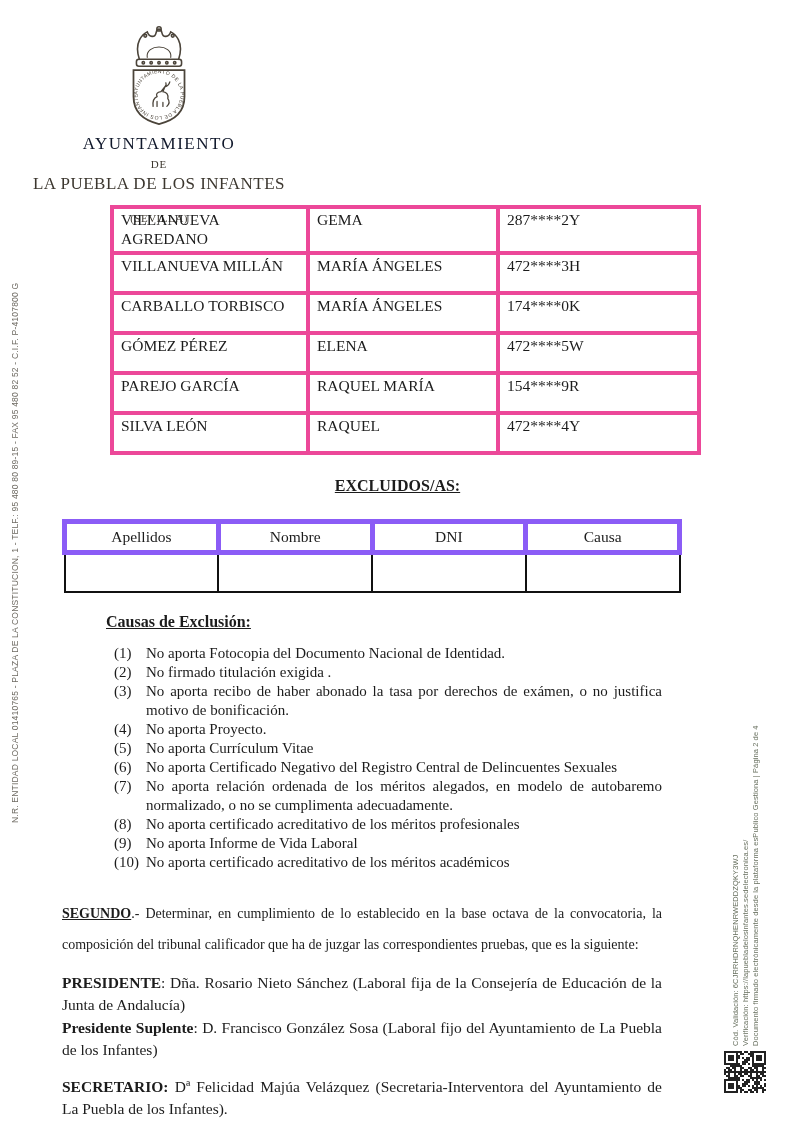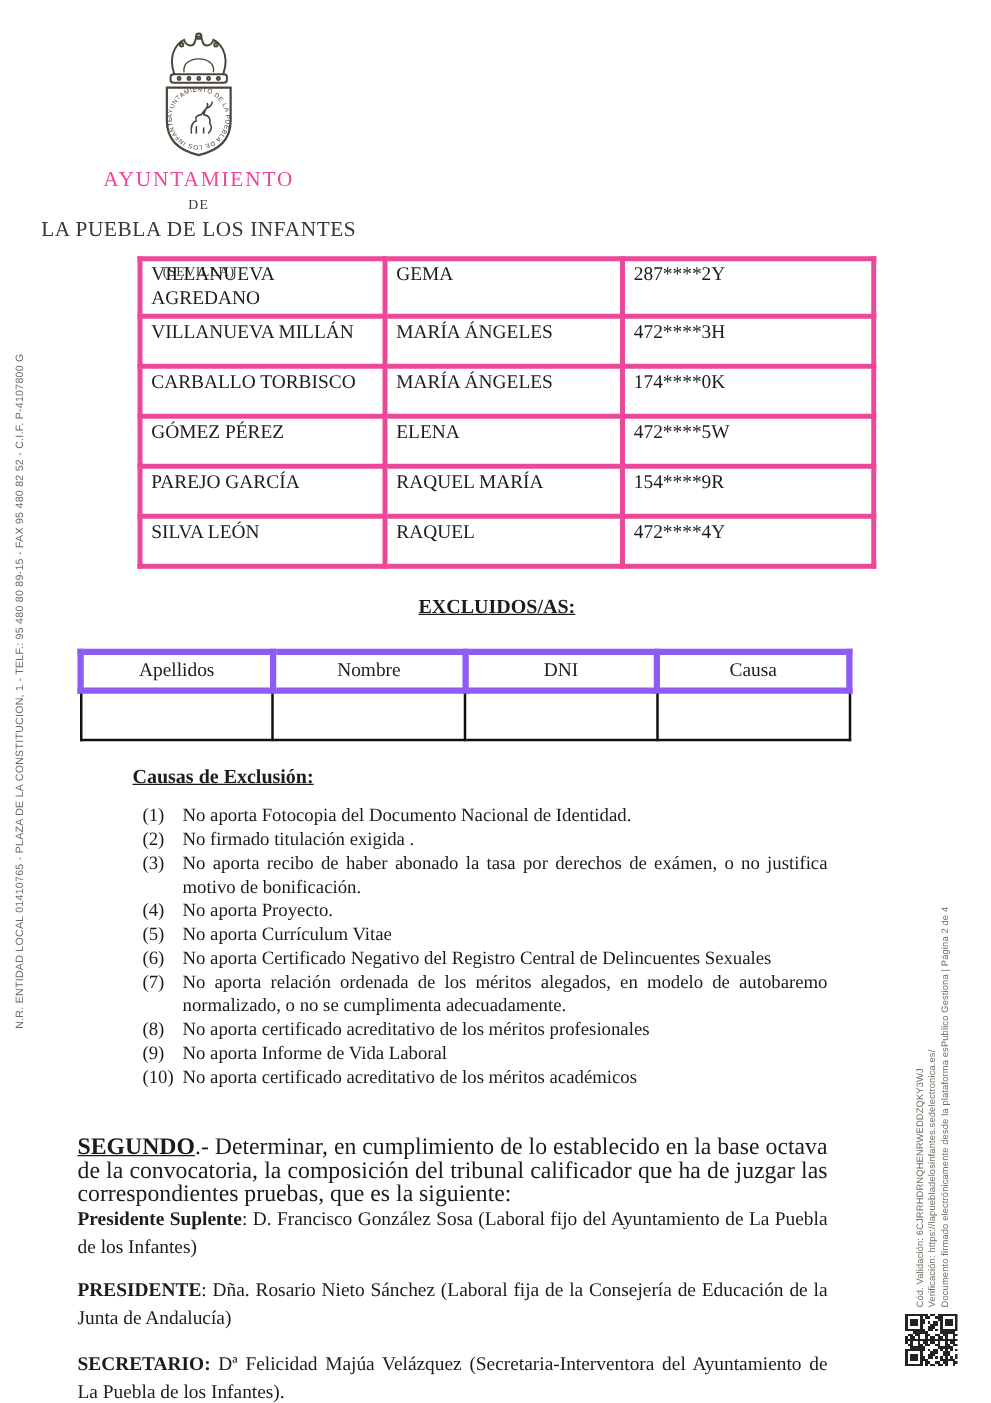--- a/index.html
+++ b/index.html
@@ -3,21 +3,21 @@
 <meta charset="utf-8">
 <style>
   html,body{margin:0;padding:0;background:#ffffff;}
   .page{
     position:relative;width:793px;height:1122px;background:#ffffff;overflow:hidden;
     font-family:"Liberation Serif","DejaVu Serif",serif;color:#1c1c1c;
   }
   
   .header{position:absolute;left:28px;top:24px;width:262px;text-align:center;}
   .crest{display:block;margin:0 auto 6px auto;}
-  .org1{font-size:17px;letter-spacing:1.5px;color:#ec4899;}
+  .org1{font-size:17px;letter-spacing:1.5px;color:#0f172a;}
   .org2{font-size:11px;letter-spacing:1px;margin-top:4px;color:#3c372f;}
   .org3{font-size:17px;letter-spacing:0.5px;margin-top:4px;color:#3c372f;}
   .org4{font-size:11px;letter-spacing:0.5px;margin-top:18px;color:#3c372f;}
   
   .content{position:absolute;left:62px;top:205px;width:622px;font-size:15px;}
   table{border-collapse:collapse;}
   .admitted{margin-left:48px;width:575px;table-layout:fixed;}
   .admitted td{
     border:4px solid #ec4899;padding:2px 7px;vertical-align:top;
     font-size:15.5px;height:32px;line-height:1.22;
@@ -35,21 +35,21 @@
   .excluded .e1{width:188px;}
   .excluded .e2{width:152px;}
   .excluded .e3{width:152px;}
   .excluded .e4{width:112px;}
   .causes-title{margin-top:20px;margin-left:44px;font-weight:bold;font-size:16px;}
   .causes-title span{text-decoration:underline;}
   .causes{margin-top:13px;margin-left:52px;width:548px;}
   .cause{display:flex;line-height:19px;font-size:15px;}
   .cause .num{flex:0 0 32px;}
   .cause .txt{flex:1;text-align:justify;}
-  .para{margin-top:36px;width:600px;text-align:justify;font-size:19px;line-height:19px;}
+  .para{margin-top:26px;width:600px;text-align:justify;font-size:14px;line-height:31px;}
   .b{font-weight:bold;}
   .u{text-decoration:underline;}
   .tribunal{margin-top:12px;width:600px;text-align:justify;font-size:15.5px;line-height:22.5px;}
   .tribunal2{margin-top:0;}
   .tribunal3{margin-top:14px;}
   
   .vtext{position:absolute;white-space:nowrap;transform:rotate(-90deg);
     transform-origin:0 0;font-family:"Liberation Sans","DejaVu Sans",sans-serif;}
   .left-vtext{left:10px;top:823px;font-size:8.5px;color:#6e6a62;letter-spacing:0.2px;}
   .right-vtext{font-size:7.5px;color:#68705f;letter-spacing:0.1px;}
@@ -492,24 +492,24 @@
         <div class="cause">
           <span class="num">(10)</span>
           <span class="txt">No aporta certificado acreditativo de los méritos académicos</span>
         </div>
       </div>
 
     <div class="para">
       <span class="b u">SEGUNDO</span><span>.- Determinar, en cumplimiento de lo establecido en la base octava de la convocatoria, la composición del tribunal calificador que ha de juzgar las correspondientes pruebas, que es la siguiente:</span>
     </div>
 
+    <div class="tribunal">
+      <span class="b">PRESIDENTE</span><span>: Dña. Rosario Nieto Sánchez (Laboral fija de la Consejería de Educación de la Junta de Andalucía)</span>
+    </div>
     <div class="tribunal tribunal2">
       <span class="b">Presidente Suplente</span><span>: D. Francisco González Sosa (Laboral fijo del Ayuntamiento de La Puebla de los Infantes)</span>
-    </div>
-    <div class="tribunal">
-      <span class="b">PRESIDENTE</span><span>: Dña. Rosario Nieto Sánchez (Laboral fija de la Consejería de Educación de la Junta de Andalucía)</span>
     </div>
     <div class="tribunal tribunal3">
       <span class="b">SECRETARIO:</span><span> Dª Felicidad Majúa Velázquez (Secretaria-Interventora del Ayuntamiento de La Puebla de los Infantes).</span>
     </div>
 
   </div>
 </div>
 
 </body></html>

